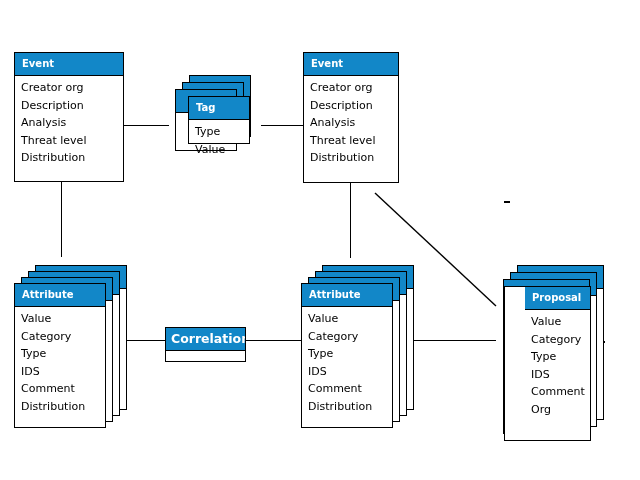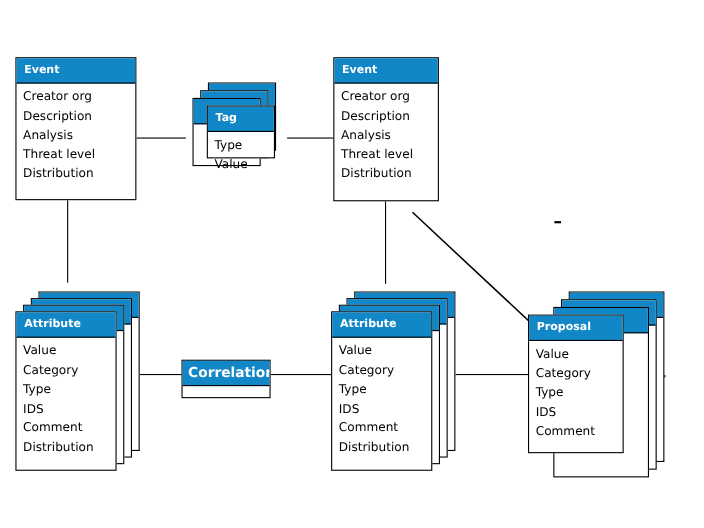--- a/index.html
+++ b/index.html
@@ -209,24 +209,25 @@
   <div class="stack-sheet" style="left:517px; top:265px; width:87px; height:155px;">
       <div class="sheet-head"></div>
     </div>
   <div class="stack-sheet" style="left:510px; top:272px; width:87px; height:155px;">
       <div class="sheet-head"></div>
     </div>
   <div class="stack-sheet" style="left:503px; top:279px; width:87px; height:155px;">
       <div class="sheet-head"></div>
     </div>
 
-  <div class="class-box" style="left:480px; top:286px; width:87px; height:126px;">
+  <div class="class-box" style="left:504px; top:286px; width:87px; height:155px;padding-left:20px;">
     <div class="class-header">Proposal</div>
     <div class="class-body">
       <div class="attr-row">Value</div>
       <div class="attr-row">Category</div>
       <div class="attr-row">Type</div>
       <div class="attr-row">IDS</div>
       <div class="attr-row">Comment</div>
+      <div class="attr-row">Org</div>
     </div>
   </div>
 
 </div>
 
 </body></html>

